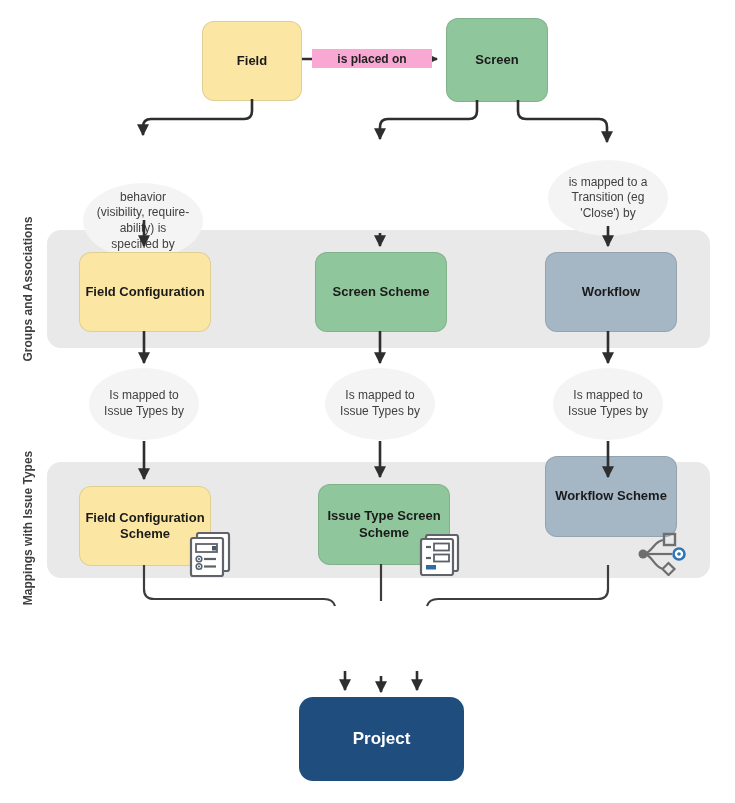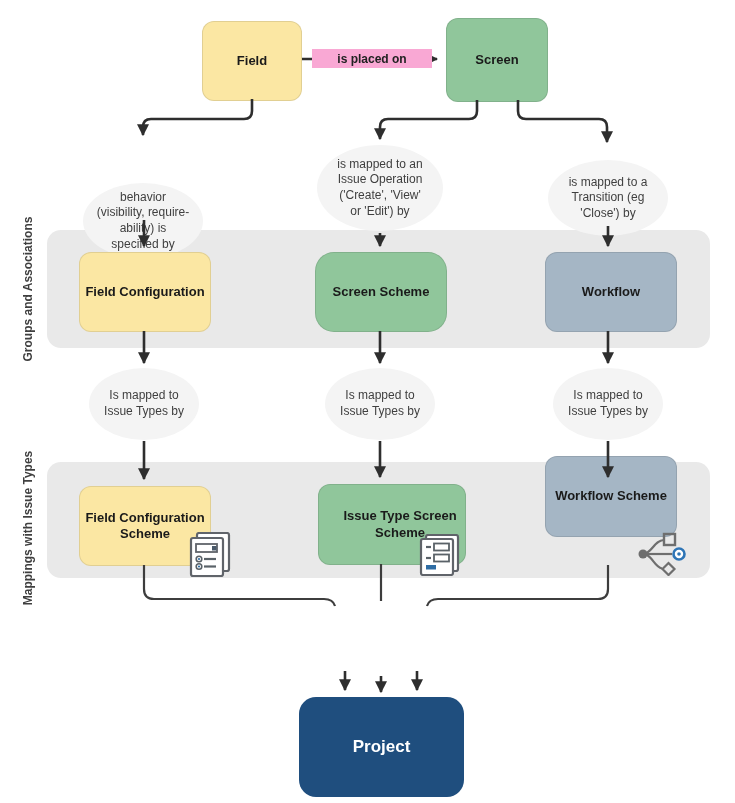--- a/index.html
+++ b/index.html
@@ -78,42 +78,38 @@
 
   <div class="edge-label">is placed on</div>
 
   <div class="node yellow" style="left:202px;top:21px;width:98px;height:78px;">Field</div>
   <div class="node green" style="left:446px;top:18px;width:100px;height:82px;">Screen</div>
 
   <div class="ellipse" style="left:83px;top:142px;width:120px;height:76px;margin-top:41px;">behavior
 (visibility, require-
 ability) is
 specified by</div>
-  <div class="ellipse" style="left:317px;top:145px;width:126px;height:86px;">is mapped to an
-Issue Operation
-('Create', 'View'
-or 'Edit') by</div>
   <div class="ellipse" style="left:548px;top:160px;width:120px;height:76px;">is mapped to a
 Transition (eg
 'Close') by</div>
 
   <div class="node yellow" style="left:79px;top:252px;width:130px;height:78px;">Field Configuration</div>
-  <div class="node green" style="left:315px;top:252px;width:130px;height:78px;border-radius:19px;">Screen Scheme</div>
+  <div class="node green" style="left:315px;top:252px;width:130px;height:78px;">Screen Scheme</div>
   <div class="node bluegray" style="left:545px;top:252px;width:130px;height:78px;">Workflow</div>
 
   <div class="ellipse" style="left:89px;top:368px;width:110px;height:72px;">Is mapped to
 Issue Types by</div>
   <div class="ellipse" style="left:325px;top:368px;width:110px;height:72px;">Is mapped to
 Issue Types by</div>
   <div class="ellipse" style="left:553px;top:368px;width:110px;height:72px;">Is mapped to
 Issue Types by</div>
 
   <div class="node yellow" style="left:79px;top:486px;width:130px;height:78px;">Field Configuration
 Scheme</div>
-  <div class="node green" style="left:318px;top:484px;width:130px;height:79px;padding-left:16px;">Issue Type Screen
+  <div class="node green" style="left:318px;top:484px;width:130px;height:79px;">Issue Type Screen
 Scheme</div>
   <div class="node bluegray" style="left:545px;top:456px;width:130px;height:79px;">Workflow Scheme</div>
 
   <svg class="diagram-icon" style="left:188px;top:532px;" width="46" height="46" viewBox="0 0 46 46">
     <rect x="9" y="1" width="32" height="38" rx="2" fill="#ffffff" stroke="#60646A" stroke-width="2.2"></rect>
     <rect x="3" y="6" width="32" height="38" rx="2" fill="#ffffff" stroke="#60646A" stroke-width="2.2"></rect>
     <rect x="8" y="12" width="21" height="8" fill="#ffffff" stroke="#60646A" stroke-width="1.8"></rect>
     <rect x="24" y="14" width="4.5" height="4.5" fill="#4A5A6A"></rect>
     <circle cx="11" cy="27" r="2.8" fill="#ffffff" stroke="#5A6268" stroke-width="1.6"></circle>
     <circle cx="11" cy="27" r="1.1" fill="#2E6DA4"></circle>
@@ -138,15 +134,15 @@
     <path d="M7,22 C18,22 26,22 36,22" fill="none" stroke="#6E6E6E" stroke-width="2.2"></path>
     <path d="M7,22 C16,22 18,35 26,36.5" fill="none" stroke="#6E6E6E" stroke-width="2.2"></path>
     <circle cx="7" cy="22" r="4.5" fill="#6E6E6E"></circle>
     <rect x="28" y="2" width="11" height="11" fill="none" stroke="#6E6E6E" stroke-width="2.4"></rect>
     <circle cx="43" cy="22" r="5.5" fill="#ffffff" stroke="#2E75B6" stroke-width="2.6"></circle>
     <circle cx="43" cy="22" r="1.8" fill="#2E75B6"></circle>
     <path d="M32.5,31 L38.5,37 L32.5,43 L26.5,37 Z" fill="none" stroke="#6E6E6E" stroke-width="2.2"></path>
   </svg>
 
 
-  <div class="node navy" style="left:299px;top:697px;width:165px;height:100px;border-radius:17px;">Project</div>
+  <div class="node navy" style="left:299px;top:697px;width:165px;height:84px;">Project</div>
 
 </div>
 
 </body></html>

